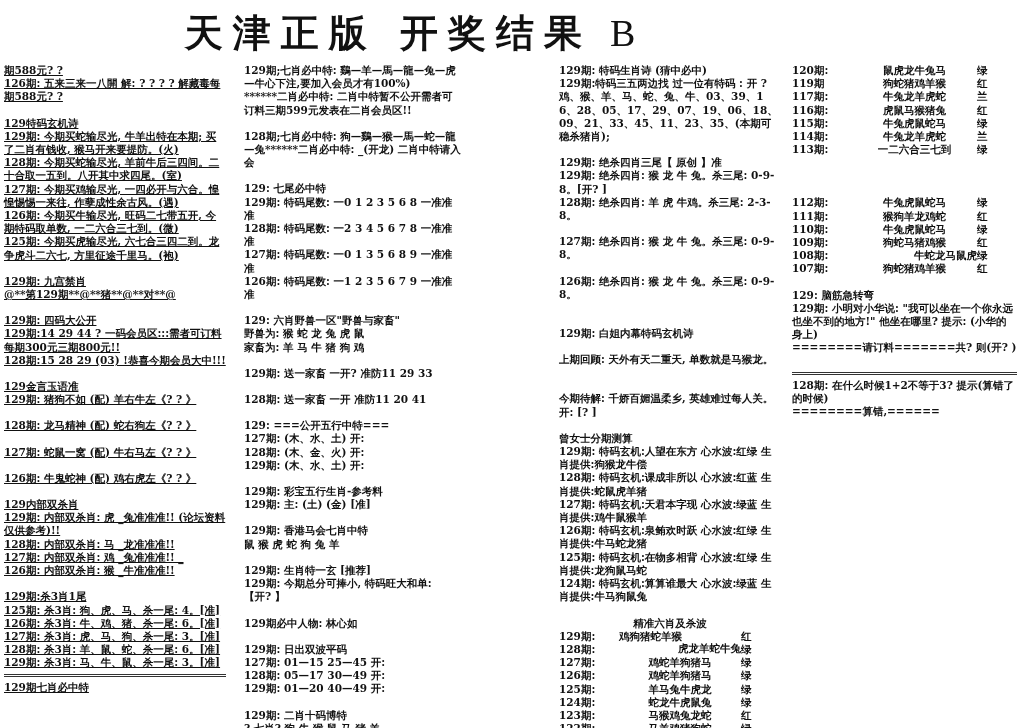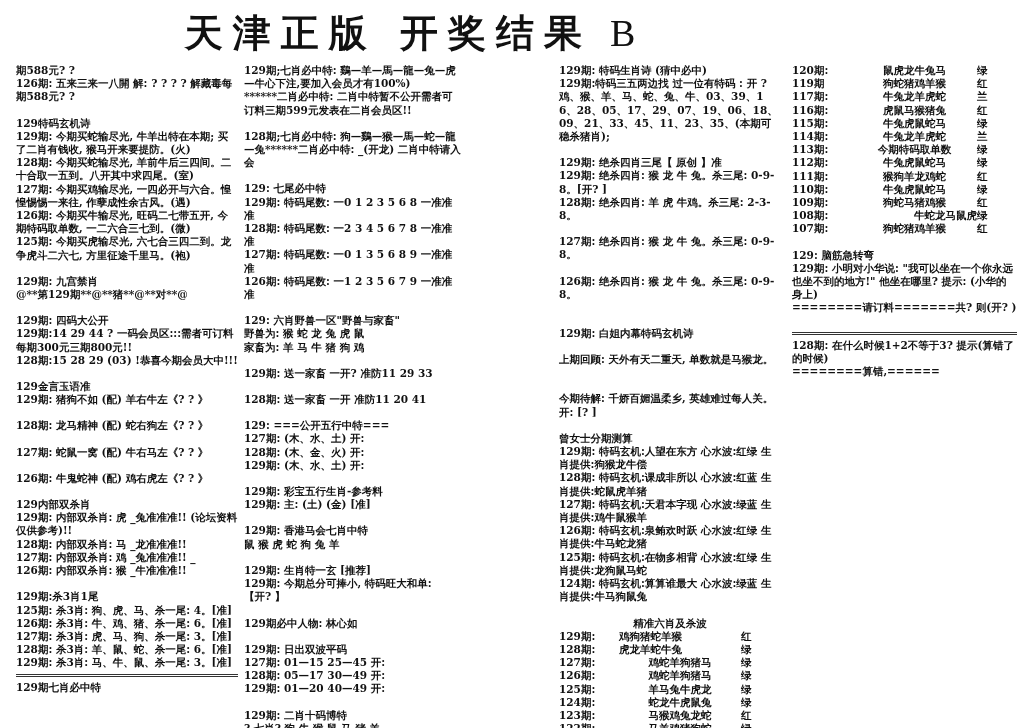--- a/index.html
+++ b/index.html
@@ -2,21 +2,21 @@
 <html><head>
 <meta charset="utf-8">
 <style>
   html, body { margin:0; padding:0; background:#fff; }
   body { width:1024px; height:728px; position:relative; overflow:hidden;
          font-family:"DejaVu Serif", "Liberation Serif", serif; color:#111; }
   .title { position:absolute; left:0; top:8px; width:820px; text-align:center;
            font-size:38px; font-weight:bold; letter-spacing:10px; }
   .title .b { font-family:"Liberation Serif", serif; font-weight:normal; margin-left:18px; letter-spacing:0; }
   .col { position:absolute; top:64px; font-size:10.5px; line-height:13.2px; font-weight:bold; }
-  .col1 { left:16px; width:222px; }
+  .col1 { left:4px; width:222px;text-decoration:underline; }
   .col2 { left:244px; width:218px; }
   .col3 { left:559px; width:222px; }
   .col4 { left:792px; width:225px; }
   .ln { white-space:normal; word-break:break-all; }
   .gap { height:13px; }
   .sep { border-top:3px double #333; margin:4px 0; }
   .ctr { text-align:center; }
 </style>
 </head>
 <body>
@@ -140,21 +140,21 @@
     <div class="ln">124期: 特码玄机:算算谁最大 心水波:绿蓝 生肖提供:牛马狗鼠兔</div>
     <div class="gap"></div>
     <div class="ln ctr">精准六肖及杀波</div>
     <div class="r" style="display: grid; grid-template-columns: 60px 1fr 40px;">
       <span>129期:</span>
       <span style="text-align: left;">鸡狗猪蛇羊猴</span>
       <span>红</span>
     </div>
     <div class="r" style="display: grid; grid-template-columns: 60px 1fr 40px;">
       <span>128期:</span>
-      <span style="text-align: left;">虎龙羊蛇牛兔</span>
+      <span style="text-align: right; font-family: Liberation Mono, monospace;">虎龙羊蛇牛兔</span>
       <span>绿</span>
     </div>
     <div class="r" style="display: grid; grid-template-columns: 60px 1fr 40px;">
       <span>127期:</span>
       <span style="text-align: center;">鸡蛇羊狗猪马</span>
       <span>绿</span>
     </div>
     <div class="r" style="display: grid; grid-template-columns: 60px 1fr 40px;">
       <span>126期:</span>
       <span style="text-align: center;">鸡蛇羊狗猪马</span>
@@ -207,24 +207,24 @@
       <span style="text-align: center;">牛兔虎鼠蛇马</span>
       <span>绿</span>
     </div>
     <div class="r" style="display: grid; grid-template-columns: 60px 1fr 40px;">
       <span>114期:</span>
       <span style="text-align: center;">牛兔龙羊虎蛇</span>
       <span>兰</span>
     </div>
     <div class="r" style="display: grid; grid-template-columns: 60px 1fr 40px;">
       <span>113期:</span>
-      <span style="text-align: center;">今期特码取单数</span>
-      <span>绿</span>
-    </div>
-    <div class="r" style="display: grid; grid-template-columns: 60px 1fr 40px;">
+      <span style="text-align: center;">一二六合三七到</span>
+      <span>绿</span>
+    </div>
+    <div class="r" style="display: grid; grid-template-columns: 60px 1fr 40px; margin-top: 40px;">
       <span>112期:</span>
       <span style="text-align: center;">牛兔虎鼠蛇马</span>
       <span>绿</span>
     </div>
     <div class="r" style="display: grid; grid-template-columns: 60px 1fr 40px;">
       <span>111期:</span>
       <span style="text-align: center;">猴狗羊龙鸡蛇</span>
       <span>红</span>
     </div>
     <div class="r" style="display: grid; grid-template-columns: 60px 1fr 40px;">

